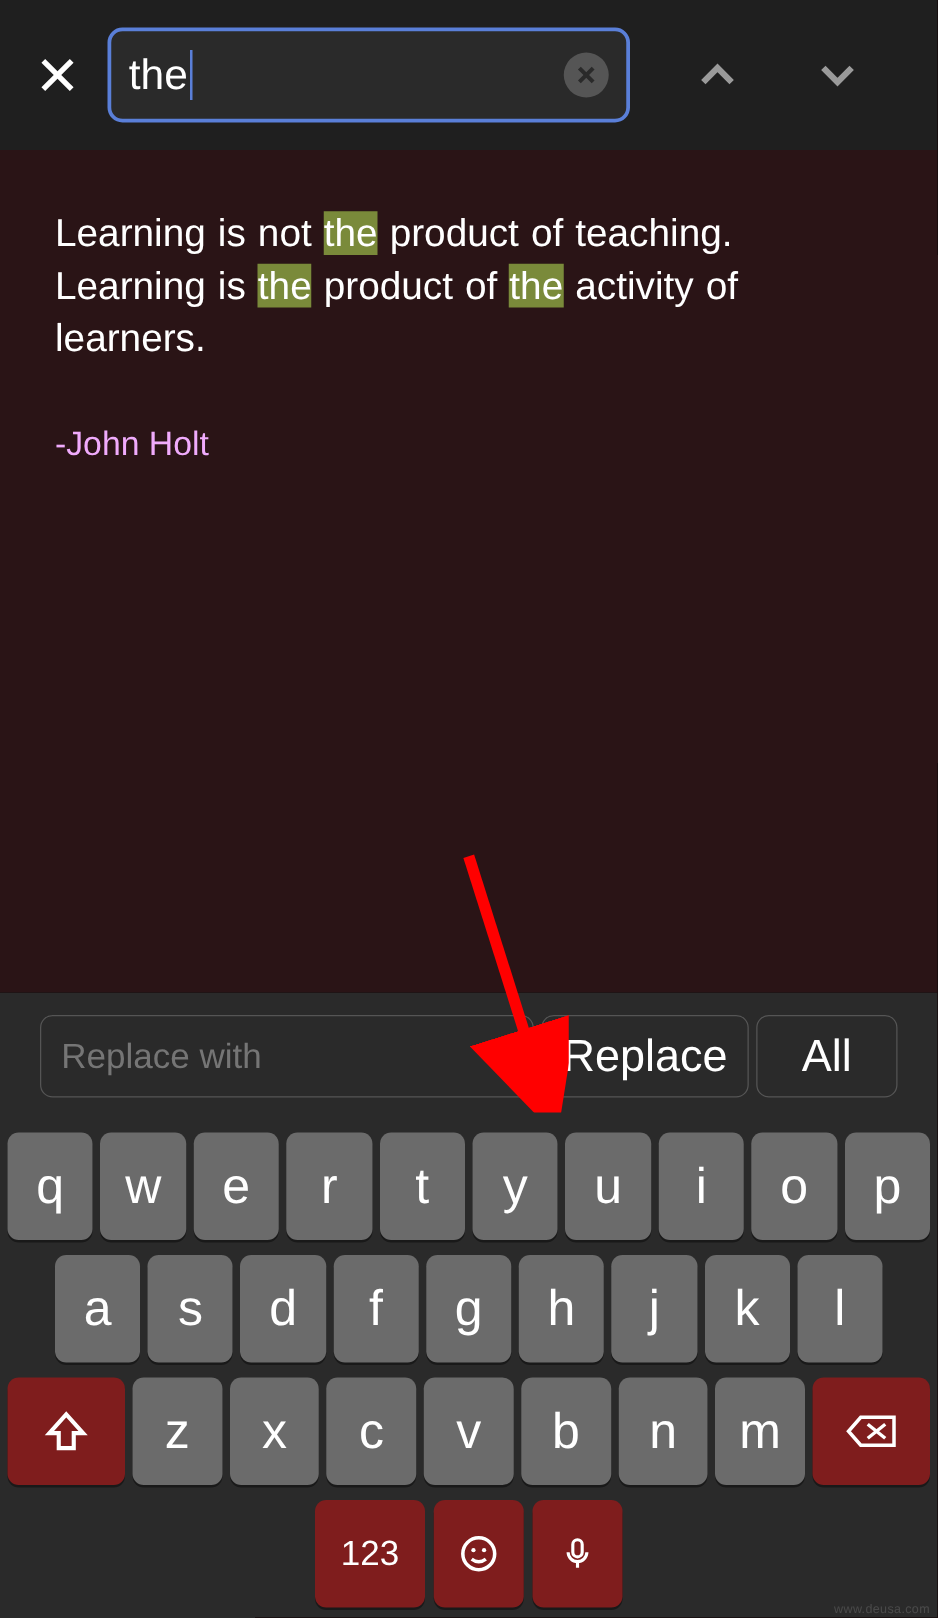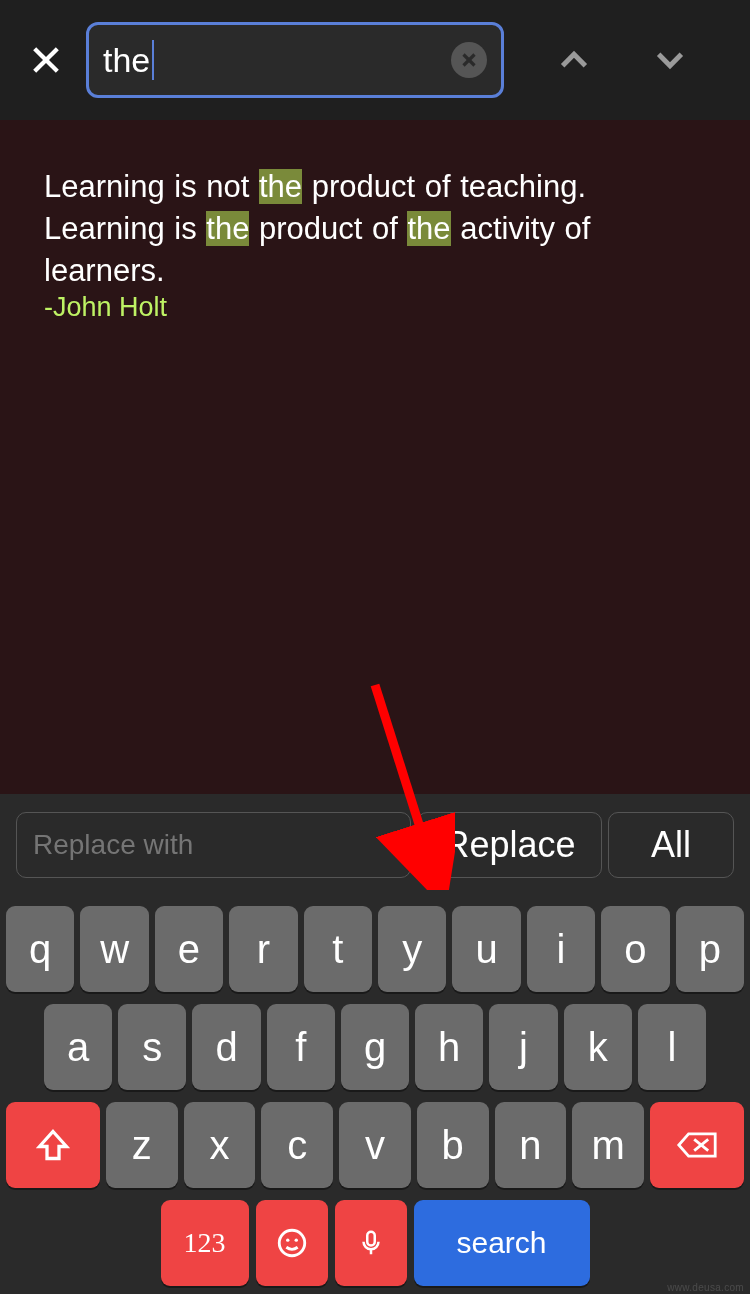--- a/index.html
+++ b/index.html
@@ -16,39 +16,39 @@
 .clear-btn { width: 36px; height: 36px; border-radius: 50%; background: #555; display: flex; align-items: center; justify-content: center; color: #2a2a2a; }
 .clear-btn svg { width: 22px; height: 22px; stroke: #2a2a2a; stroke-width: 3.5; }
 .nav-arrows { display: flex; gap: 52px; margin-left: 30px; }
 .nav-arrow { width: 44px; height: 44px; display: flex; align-items: center; justify-content: center; }
 .nav-arrow svg { width: 34px; height: 34px; stroke: #9a9a9a; stroke-width: 3.5; fill: none; }
 
 
 .doc-area { flex: 1; background: #2a1416; padding: 46px 44px; position: relative; }
 .doc-text { color: #fff; font-size: 31px; line-height: 1.35; word-spacing: 1px; }
 .hl { background: #7a8a3a; color: #fff; }
-.author { color: #bef264; font-size: 27px; }
+.author { color: #f0abfc; font-size: 27px; margin-top: 48px; }
 
 
 .arrow-anno { position: absolute; left: 365px; top: 555px; pointer-events: none; }
 .arrow-anno svg { width: 90px; height: 215px; }
 
 
-.replace-bar { background: #2a2a2a; padding: 18px 16px; display: flex; gap: 6px; }
+.replace-bar { background: #2a2a2a; padding: 18px 32px; display: flex; gap: 6px; }
 .replace-input { flex: 1; height: 66px; border: 1.5px solid #555; border-radius: 10px; background: transparent; padding: 0 16px; color: #aaa; font-size: 28px; outline: none; }
 .replace-btn, .all-btn { height: 66px; border: 1.5px solid #555; border-radius: 10px; background: transparent; color: #fff; font-size: 36px; display: flex; align-items: center; justify-content: center; }
 .replace-btn { width: 188px; }
 .all-btn { width: 128px; }
 
 
 .keyboard { background: #2a2a2a; padding: 10px 6px 8px; }
 .kb-row { display: flex; gap: 6px; margin-bottom: 12px; justify-content: center; }
 .kb-key { background: #6b6b6b; border-radius: 9px; height: 86px; flex: 1; display: flex; align-items: center; justify-content: center; color: #fff; font-size: 40px; font-weight: 300; box-shadow: 0 2px 0 rgba(0,0,0,0.4); }
 .kb-row.r2 { padding: 0 38px; }
-.kb-key.dark { background: #ef4444; font-family: Liberation Serif, serif; }
+.kb-key.dark { background: #7f1d1d; }
 .kb-key.shift { flex: 0 0 94px; }
 .kb-key.del { flex: 0 0 94px; }
 .kb-key.shift svg { width: 36px; height: 36px; stroke: #fff; stroke-width: 2.2; fill: none; }
 .kb-key.del svg { width: 42px; height: 34px; stroke: #fff; stroke-width: 2; fill: none; }
 .kb-row.r4 { gap: 7px; margin-bottom: 0; }
 .kb-key.sym { flex: 0 0 88px; font-size: 28px; }
 .kb-key.emoji { flex: 0 0 72px; }
 .kb-key.mic { flex: 0 0 72px; }
 .kb-key.space { flex: 1; font-size: 30px; }
 .kb-key.search { flex: 0 0 176px; background: #2d6cdf; font-size: 30px; }
@@ -161,17 +161,16 @@
           <path d="M8 15 Q12 18 16 15"></path>
         </svg>
     </div>
     <div class="kb-key dark mic">
       <svg viewBox="0 0 24 24" width="30" height="36" fill="none" stroke="#fff" stroke-width="2">
           <rect x="9" y="3" width="6" height="11" rx="3"></rect>
           <path d="M6 11a6 6 0 0 0 12 0"></path>
           <line x1="12" y1="17" x2="12" y2="21"></line>
         </svg>
     </div>
-    <div class="kb-key search">search</div>
   </div>
 </div>
 
 <div class="watermark">www.deusa.com</div>
 
 </body></html>

